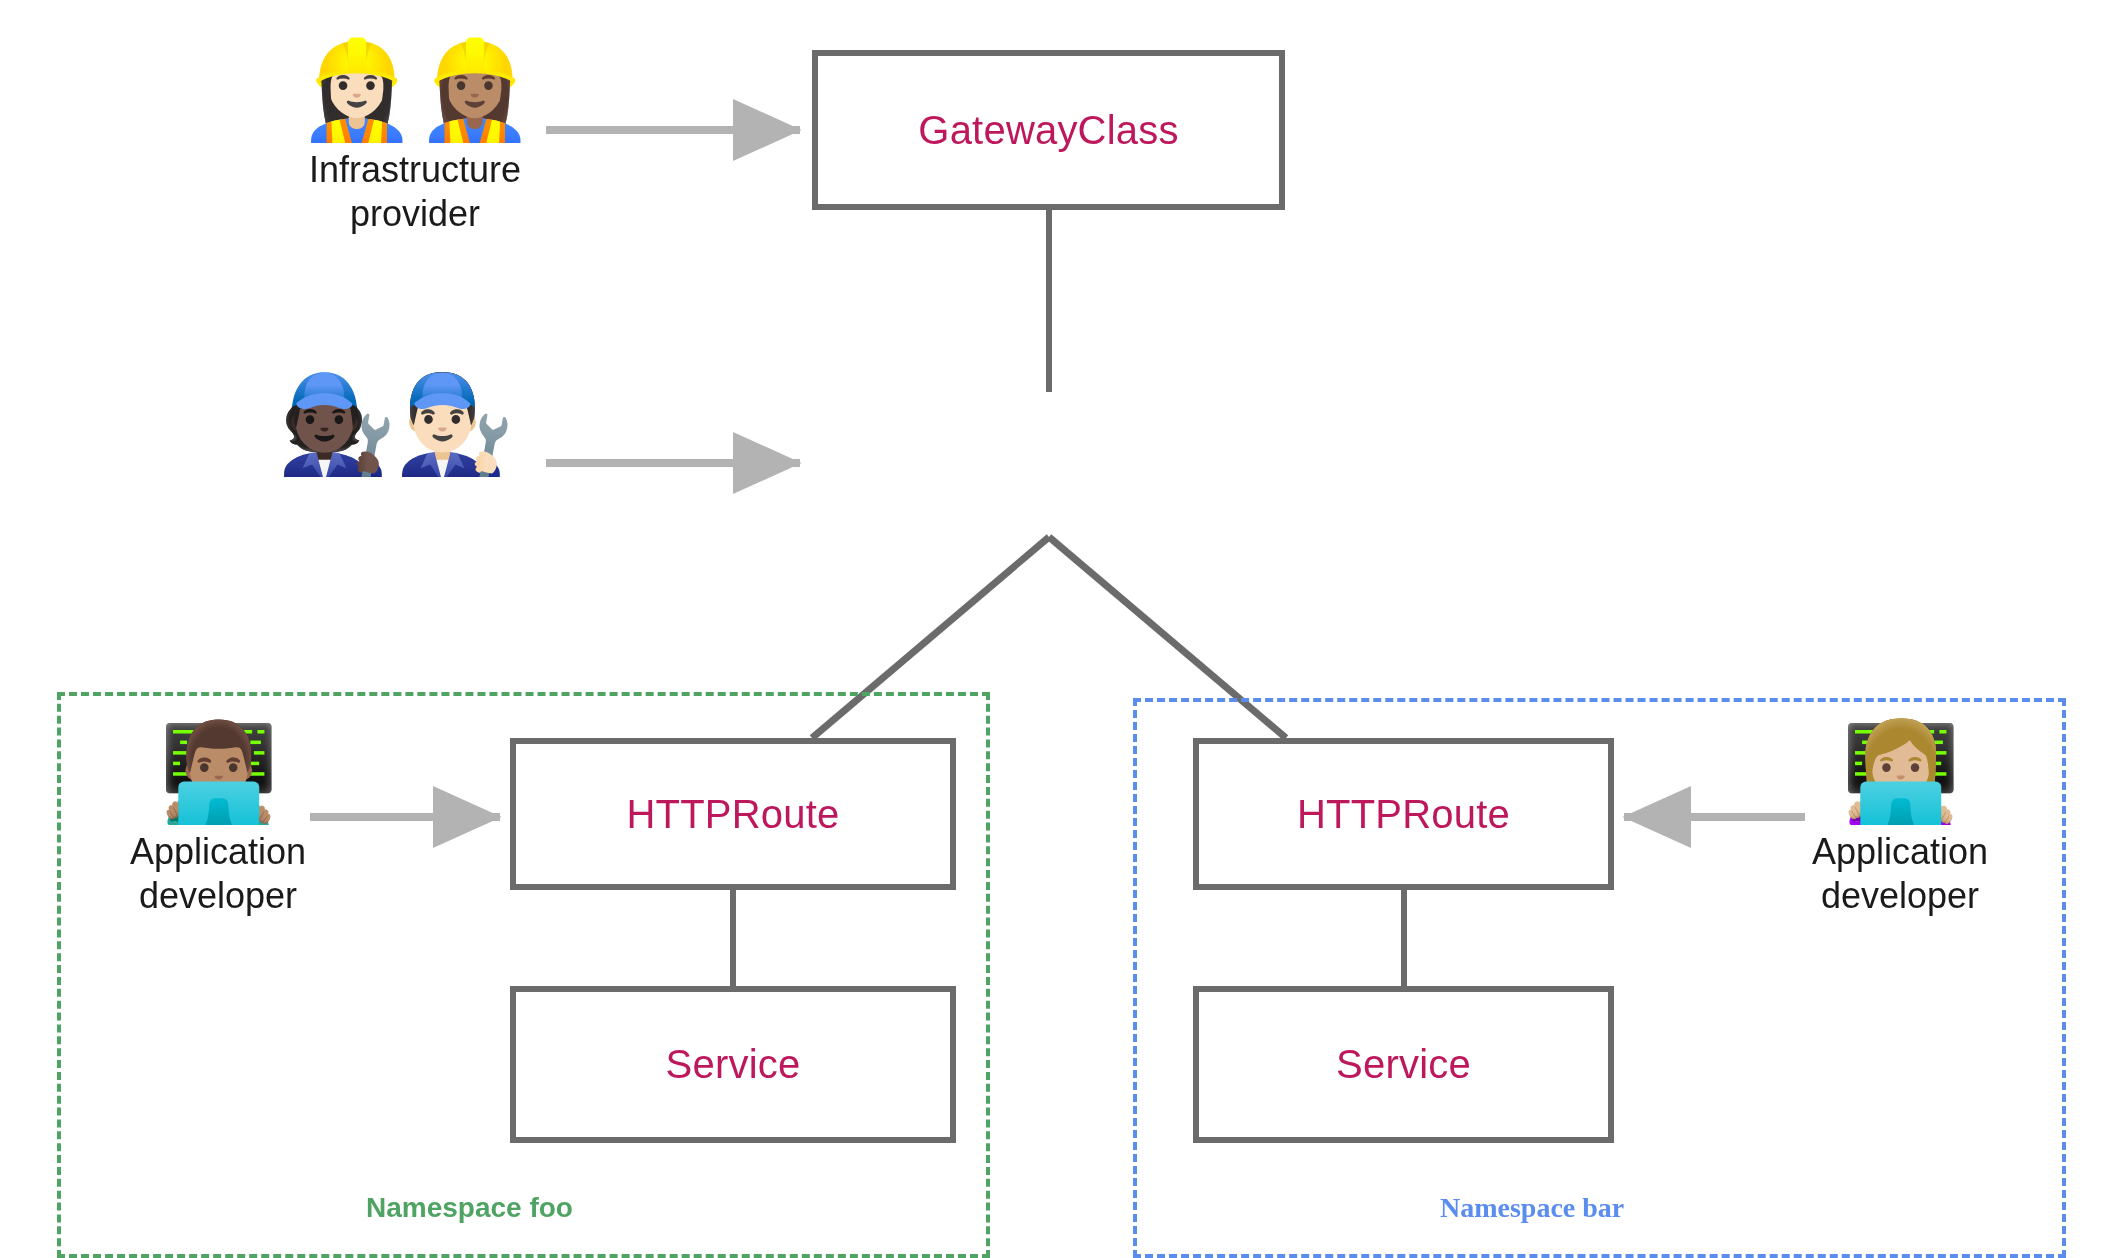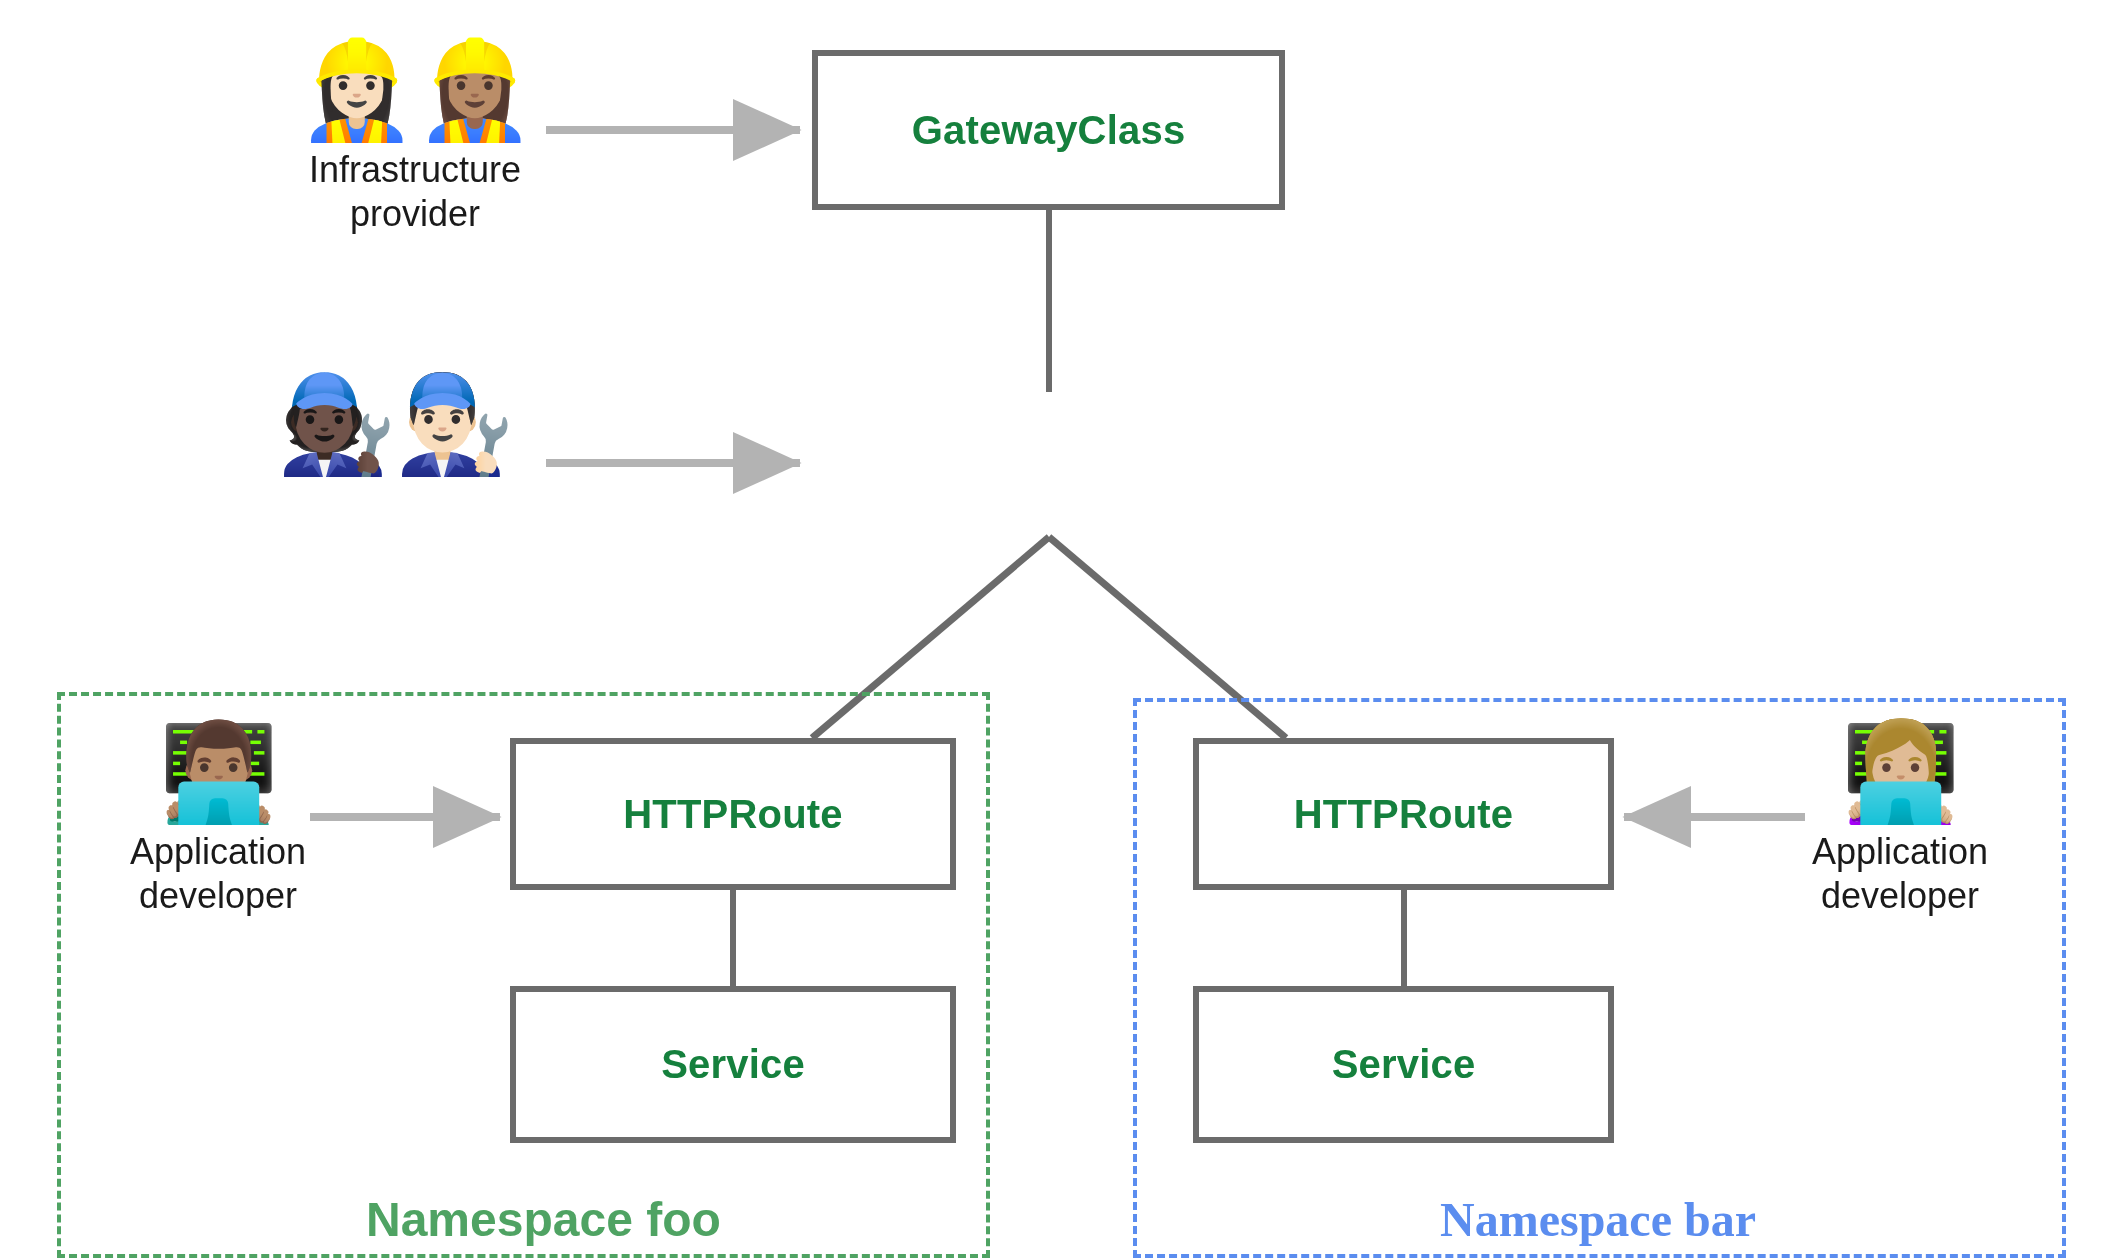--- a/index.html
+++ b/index.html
@@ -32,38 +32,38 @@
     box-sizing: border-box;
     border: 6px solid #6b6b6b;
     background: #ffffff;
     display: flex;
     align-items: center;
     justify-content: center;
     z-index: 3;
   }
   .node-label {
     font-size: 40px;
-    font-weight: bold;
-    color: #15803d;
+    font-weight: normal;
+    color: #be185d;
     letter-spacing: 0.2px;
     white-space: nowrap;
   }
 
   
   .namespace {
     position: absolute;
     box-sizing: border-box;
     background: transparent;
     z-index: 1;
   }
   .ns-foo { border: 4px dashed #4fa363; }
   .ns-bar { border: 4px dashed #5b8def; }
   .ns-label {
     position: absolute;
-    font-size: 48px;
+    font-size: 28px;
     font-weight: bold;
     white-space: nowrap;
     z-index: 4;
     text-align: right;
   }
   .ns-label-foo { color: #4fa363; }
   .ns-label-bar { color: #5b8def; }
 
   
   .persona {

